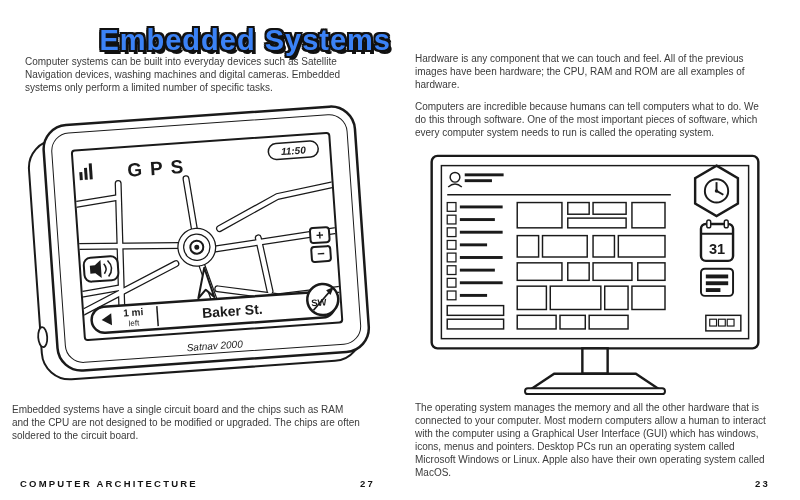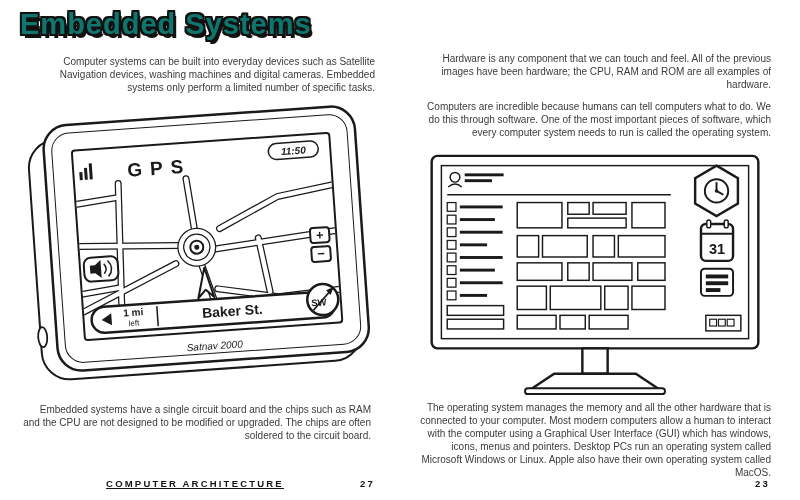--- a/index.html
+++ b/index.html
@@ -1,25 +1,25 @@
 <!DOCTYPE html>
 <html><head>
 <meta charset="utf-8">
 <style>
   html,body{margin:0;padding:0;background:#e9e9e9;}
   .spread{position:relative;width:800px;height:500px;background:#ffffff;overflow:hidden;
           font-family:"Liberation Sans",sans-serif;margin:0 auto;}
   .abs{position:absolute;}
-  .title{font-weight:900;font-size:29px;letter-spacing:1px;color:#0f766e;text-align:left;
-         white-space:nowrap;margin:0;
+  .title{font-weight:900;font-size:29px;letter-spacing:1px;color:#3b82f6;text-align:right;
+         white-space:nowrap;margin:16px;
          text-shadow:-2px -2px 0 #111,2px -2px 0 #111,-2px 2px 0 #111,2px 2px 0 #111,
                      -2px 0 0 #111,2px 0 0 #111,0 -2px 0 #111,0 2px 0 #111,3px 4px 0 #111;}
-  .body{font-size:10px;line-height:13px;color:#3b3b3b;margin:0;text-align:right;}
+  .body{font-size:10px;line-height:13px;color:#3b3b3b;margin:0;}
   .footer{font-weight:800;font-size:9.5px;letter-spacing:2.2px;color:#141414;margin:0;}
-  .ftr-center{text-align:center;text-decoration:underline;}
+  .ftr-center{text-align:left;}
   .ftr-right{text-align:right;}
   .spread svg text{font-family:"Liberation Sans",sans-serif;fill:#1a1a1a;}
 </style>
 </head>
 <body>
 
 <div class="spread">
 
   <h1 class="abs title" style="left:20px;top:8px;width:355px">Embedded Systems</h1>
 
@@ -121,21 +121,21 @@
         <circle cx="294" cy="208" r="15.5" fill="#fff" stroke="#1a1a1a" stroke-width="2.5"></circle>
         <line x1="284" y1="218" x2="302" y2="200" stroke="#1a1a1a" stroke-width="1.8"></line>
         <polygon points="306,196 298,199 302,204" fill="#1a1a1a"></polygon>
         <text x="290" y="214" text-anchor="middle" font-size="9.5" font-weight="bold">SW</text>
       </g>
 
       <text x="183" y="250" text-anchor="middle" font-size="10" font-style="italic">Satnav 2000</text>
     </g>
   </svg>
 
-  <p class="abs body" style="left:21px;top:403px;width:350px">Embedded systems have a single circuit board and the chips such as RAM and the CPU are not designed to be modified or upgraded. The chips are often soldered to the circuit board.</p>
+  <p class="abs body" style="left:12px;top:403px;width:350px">Embedded systems have a single circuit board and the chips such as RAM and the CPU are not designed to be modified or upgraded. The chips are often soldered to the circuit board.</p>
 
   <p class="abs footer ftr-center" style="left:20px;top:478px;width:350px">COMPUTER ARCHITECTURE</p>
   <p class="abs footer ftr-right" style="left:345px;top:478px;width:30px">27</p>
 
 
   <p class="abs body" style="left:415px;top:52px;width:356px">Hardware is any component that we can touch and feel. All of the previous images have been hardware; the CPU, RAM and ROM are all examples of hardware.</p>
   <p class="abs body" style="left:415px;top:100px;width:356px">Computers are incredible because humans can tell computers what to do. We do this through software. One of the most important pieces of software, which every computer system needs to run is called the operating system.</p>
 
   <svg class="abs" style="left:420px;top:152px" width="350" height="245" viewBox="0 0 360 252">
 

